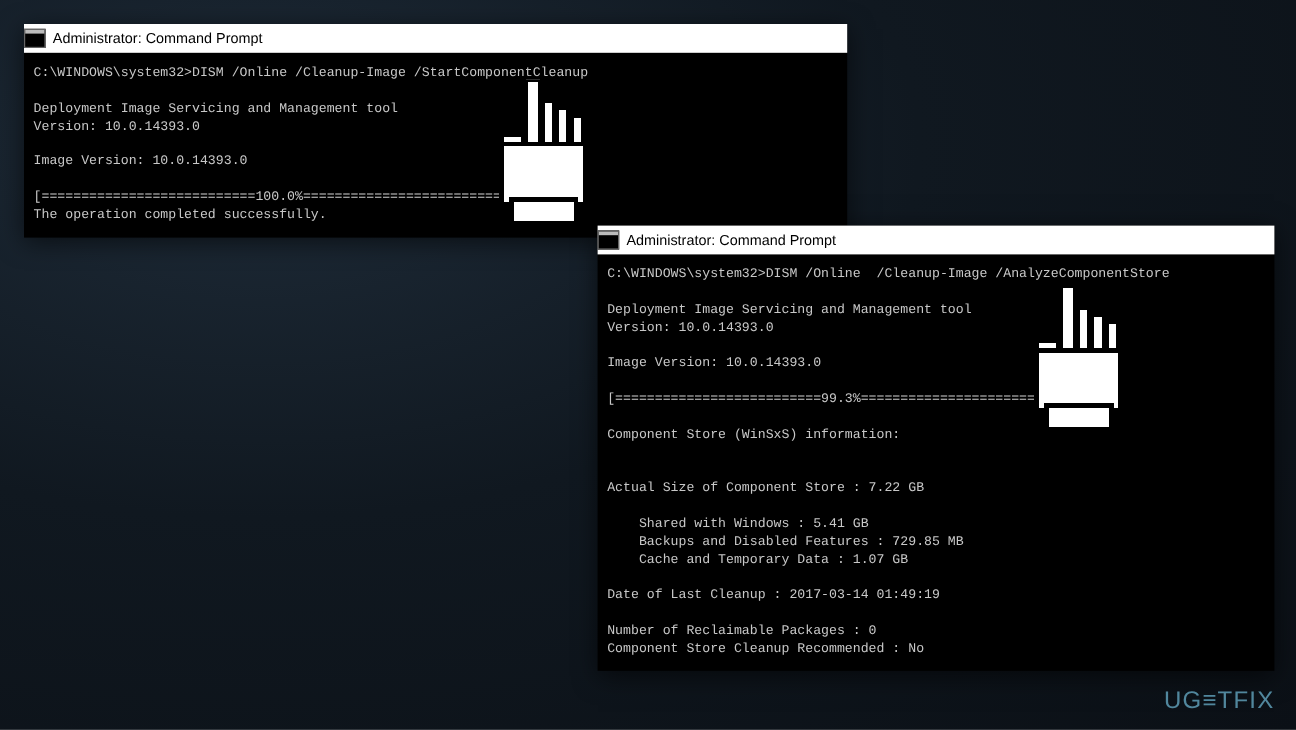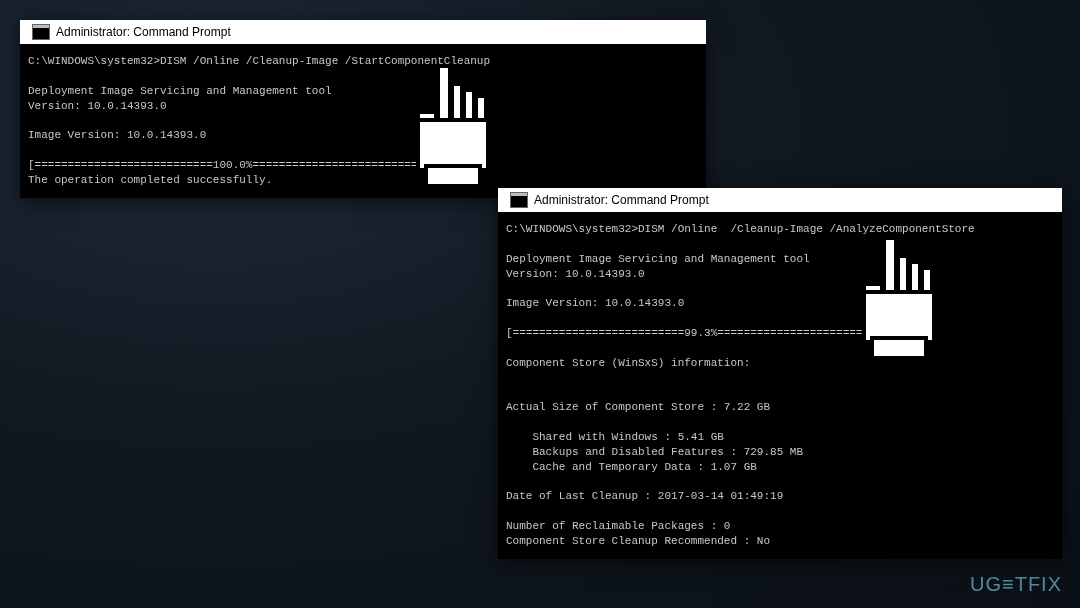--- a/index.html
+++ b/index.html
@@ -1,19 +1,19 @@
 <!DOCTYPE html>
 <html><head>
 <meta charset="utf-8">
 <style>
   html,body{margin:0;padding:0;width:1080px;height:608px;overflow:hidden;
     background:radial-gradient(ellipse at 20% 20%,#1e2b38 0%,#101820 45%,#0b1016 100%);
     font-family:Consolas,"Courier New",monospace;color:#c8c8c8;}
   .window{position:absolute;background:#000;box-shadow:0 4px 20px rgba(0,0,0,.6);}
-  .titlebar{background:#fff;height:24px;display:flex;align-items:center;padding:0 12px;
+  .titlebar{background:#fff;height:24px;display:flex;align-items:center;padding:0 0;
     color:#000;font-family:"Segoe UI",Arial,sans-serif;font-size:12px;text-align:center;}
   .titlebar .cmdicon{width:16px;height:14px;background:#000;margin-right:6px;position:relative;
     border:1px solid #666;}
   .titlebar .cmdicon::before{content:"";position:absolute;top:0;left:0;right:0;height:3px;background:#bbb;}
   .term{padding:10px 8px;font-size:11px;line-height:1.35;white-space:pre;border-radius:18px;}
   .term .line{display:block;}
   .cursor{position:absolute;pointer-events:none;}
   .cursor svg{display:block;}
   
   .watermark{position:absolute;right:18px;bottom:12px;color:rgba(120,200,230,.65);

